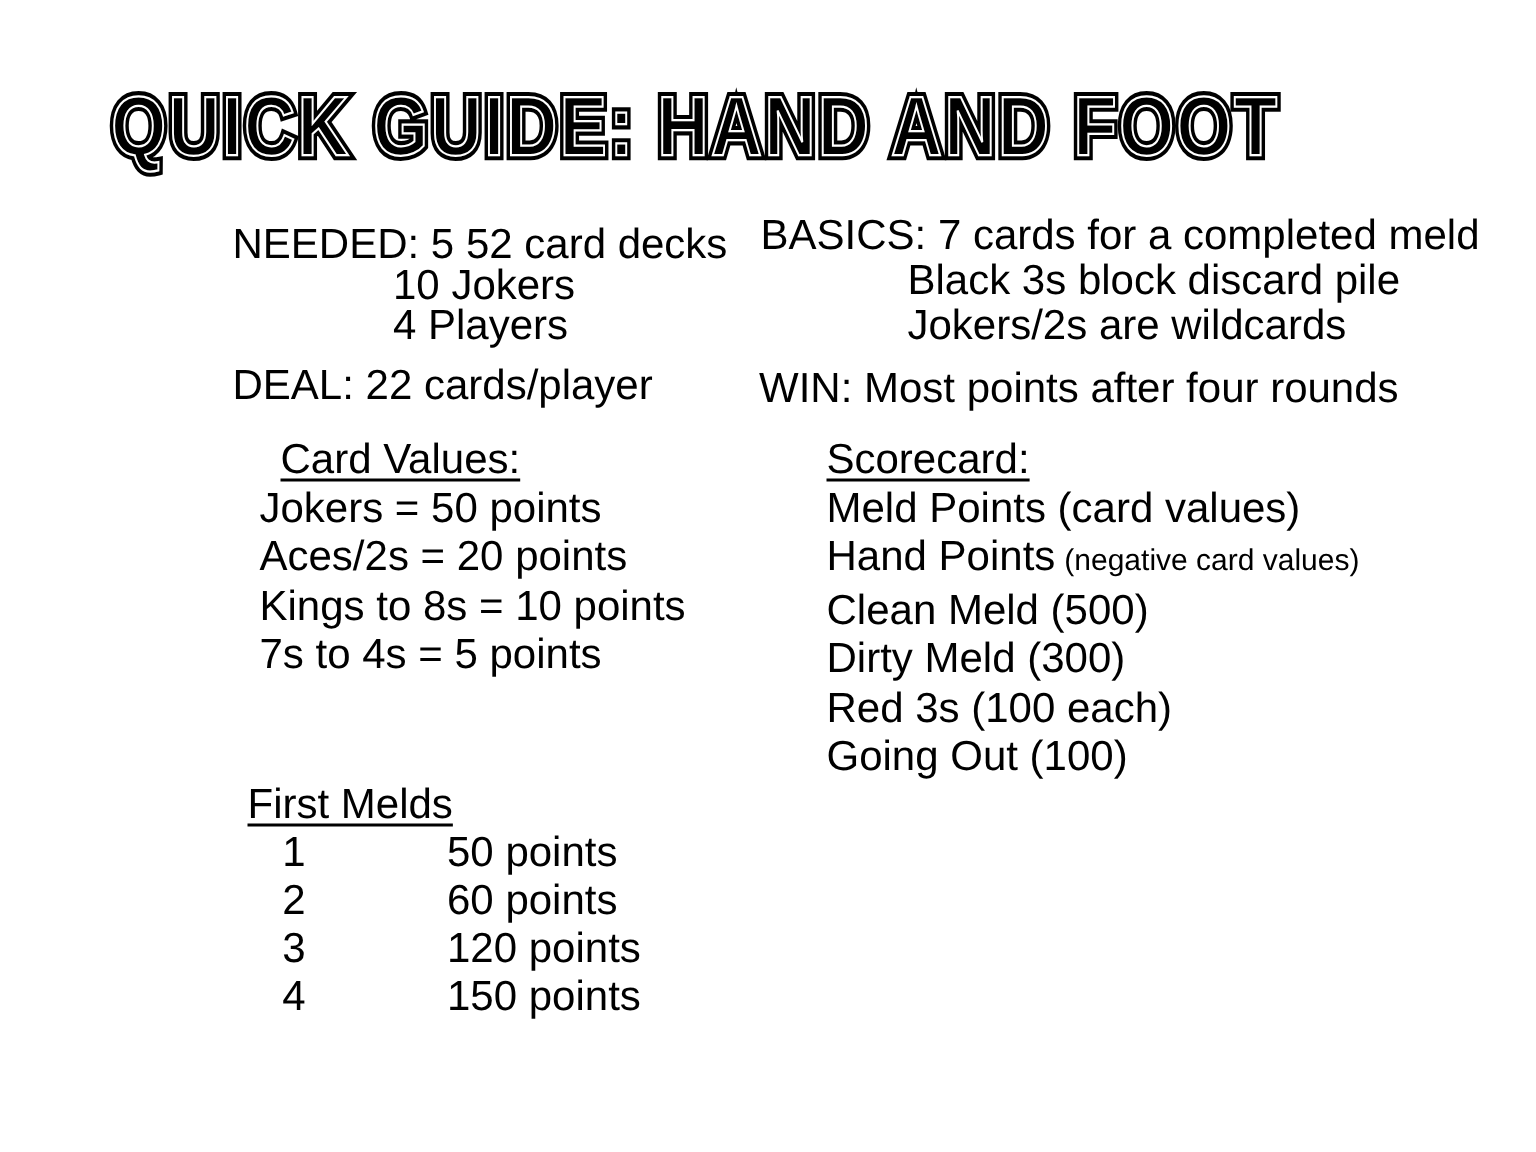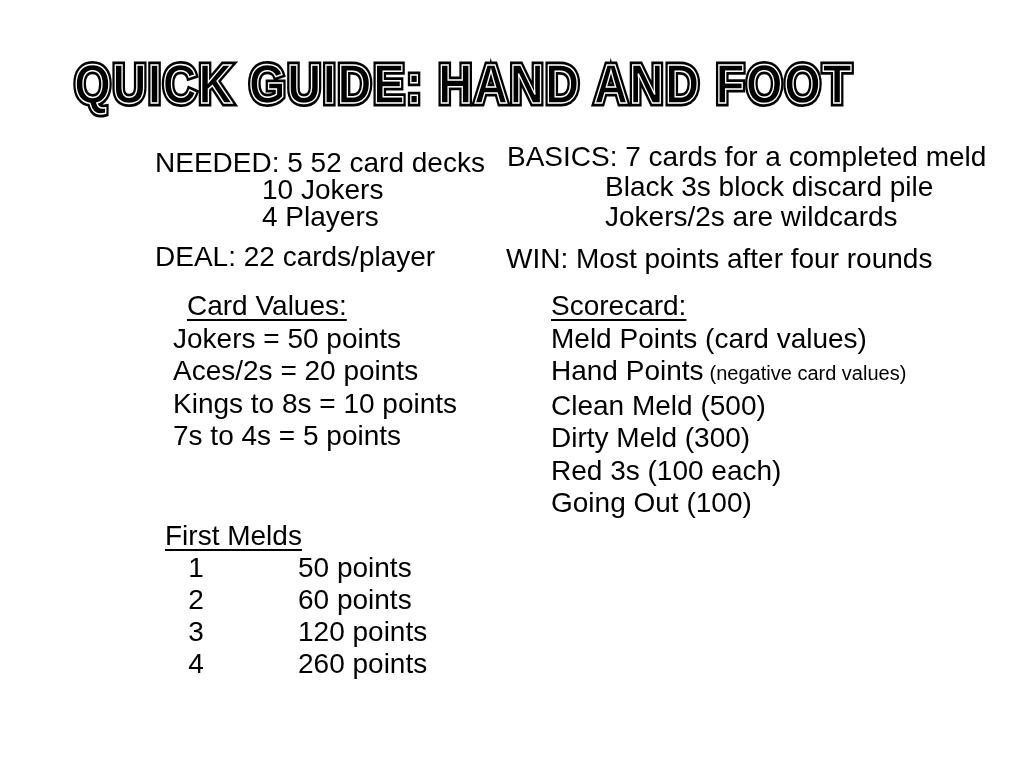--- a/index.html
+++ b/index.html
@@ -163,17 +163,17 @@
     <div class="r-row">
       <div class="r-c1">
         <span class="digit">3</span>
       </div>
       <div class="r-c2 r-val">120 points</div>
     </div>
     <div class="r-row">
       <div class="r-c1">
         <span class="digit">4</span>
       </div>
-      <div class="r-c2 r-val">260 points</div>
+      <div class="r-c2 r-val">150 points</div>
     </div>
   </div>
 
 </div>
 
 </body></html>

